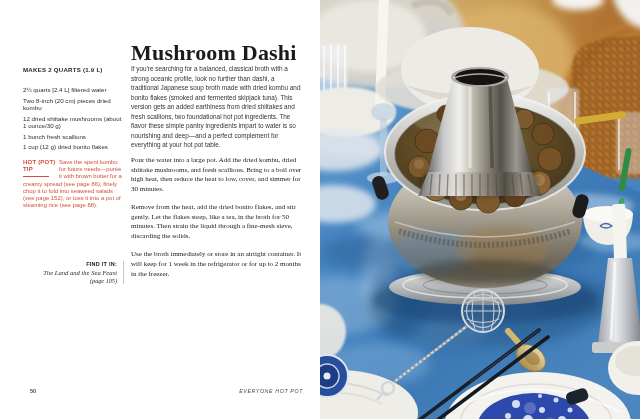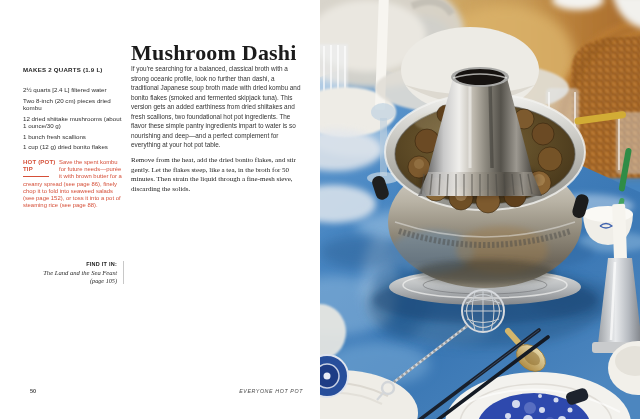--- a/index.html
+++ b/index.html
@@ -70,21 +70,23 @@
 
     <div class="findin">
       <div class="findin-label">FIND IT IN:</div>
       <div class="findin-title">The Land and the Sea Feast</div>
       <div class="findin-page">(page 105)</div>
     </div>
 
     <p class="intro">If you're searching for a balanced, classical broth with a strong oceanic profile, look no further than dashi, a traditional Japanese soup broth made with dried kombu and bonito flakes (smoked and fermented skipjack tuna). This version gets an added earthiness from dried shiitakes and fresh scallions, two foundational hot pot ingredients. The flavor these simple pantry ingredients impart to water is so nourishing and deep—and a perfect complement for everything at your hot pot table.</p>
 
     <div class="steps">
+      <p class="step">Pour the water into a large pot. Add the dried kombu, dried shiitake mushrooms, and fresh scallions. Bring to a boil over high heat, then reduce the heat to low, cover, and simmer for 30 minutes.</p>
       <p class="step">Remove from the heat, add the dried bonito flakes, and stir gently. Let the flakes steep, like a tea, in the broth for 50 minutes. Then strain the liquid through a fine-mesh sieve, discarding the solids.</p>
+      <p class="step">Use the broth immediately or store in an airtight container. It will keep for 1 week in the refrigerator or for up to 2 months in the freezer.</p>
     </div>
 
     <span class="pgnum">50</span>
     <span class="running">EVERYONE HOT POT</span>
   </section>
 
   <section class="page-right">
     <svg width="320" height="419" viewBox="0 0 320 419" xmlns="http://www.w3.org/2000/svg">
       <defs>
         <linearGradient id="wallGrad" x1="0" y1="0" x2="1" y2="0">

